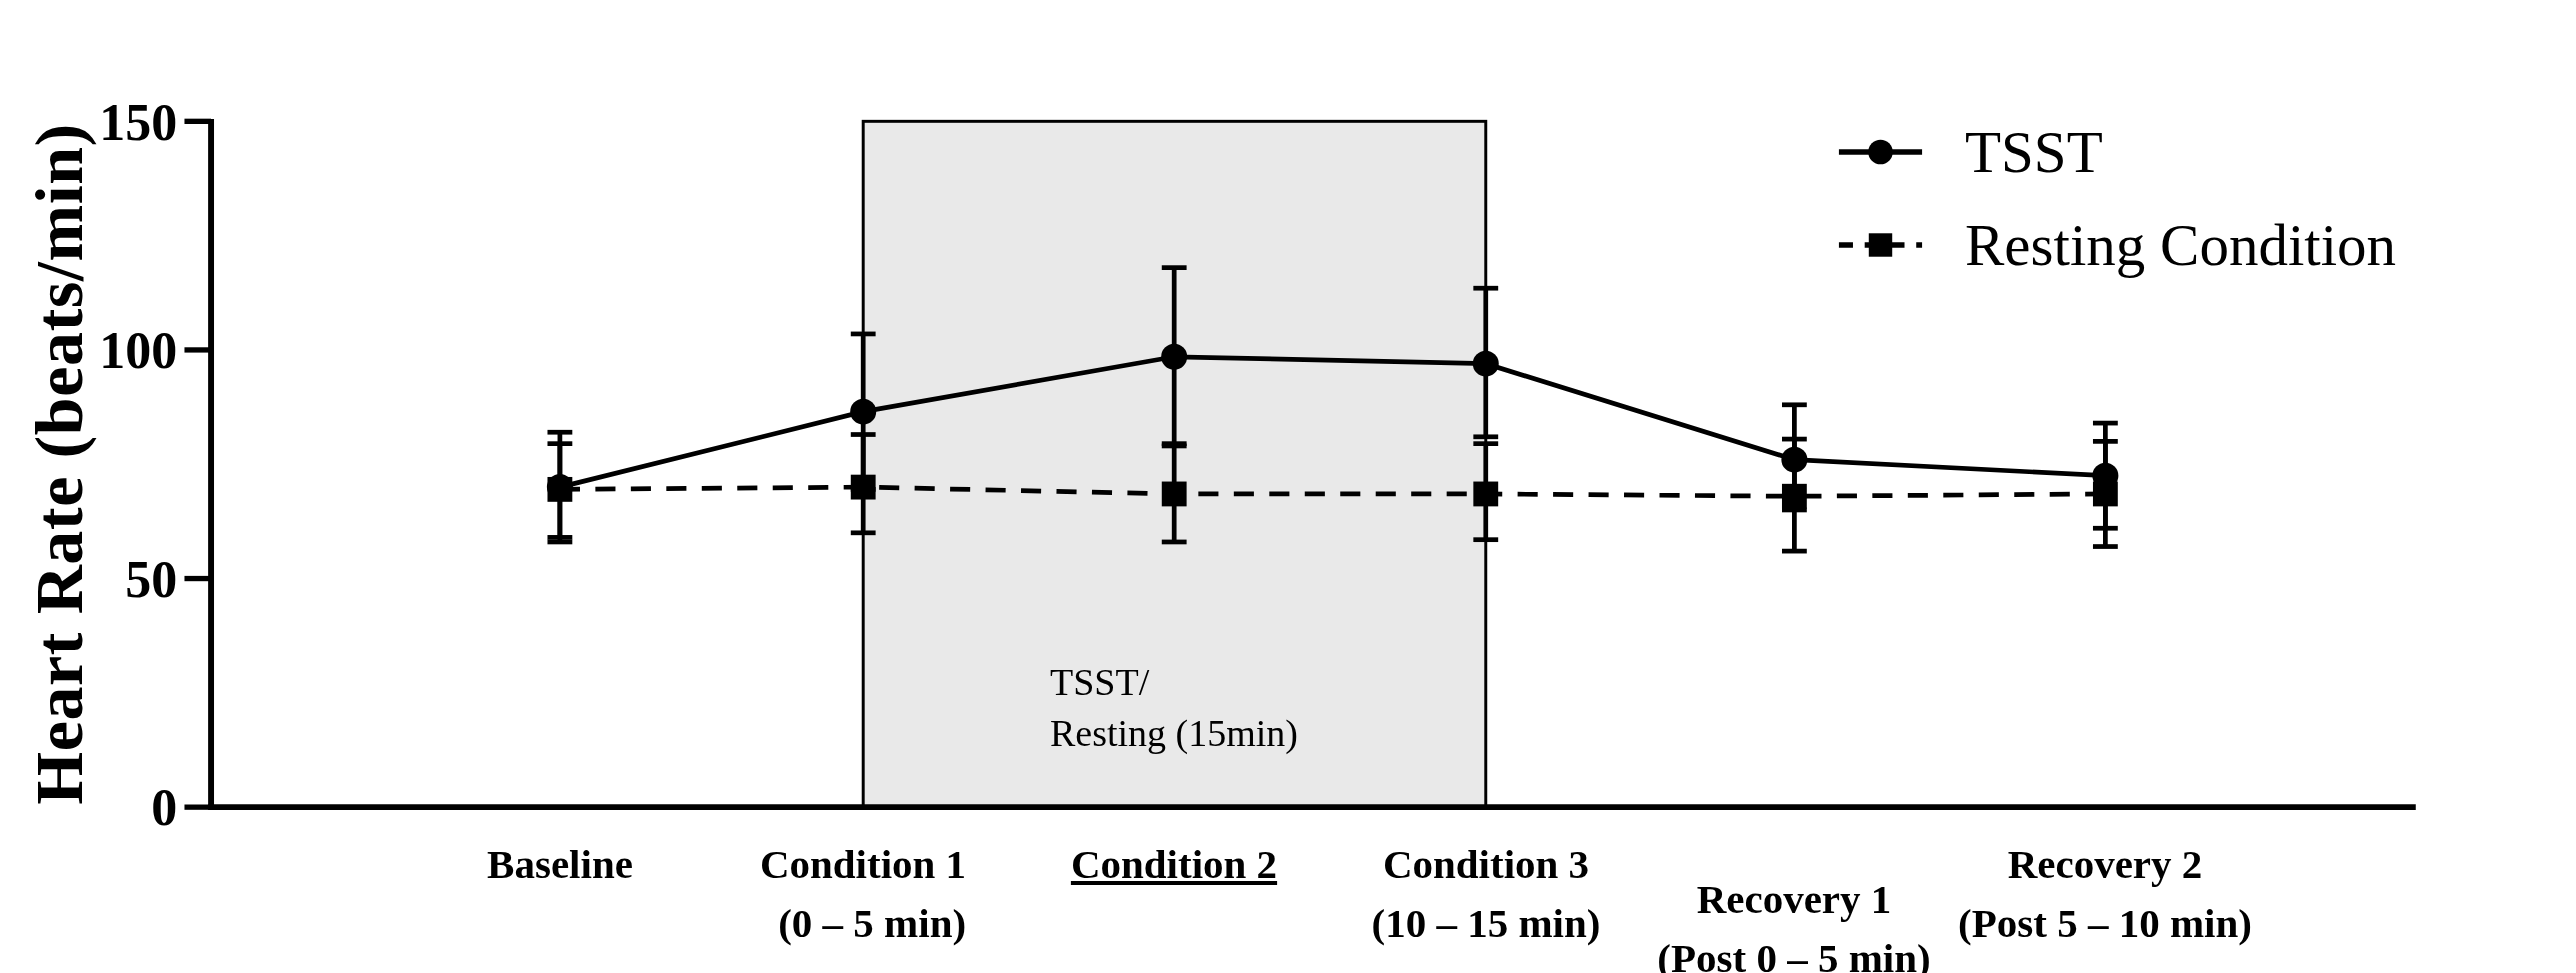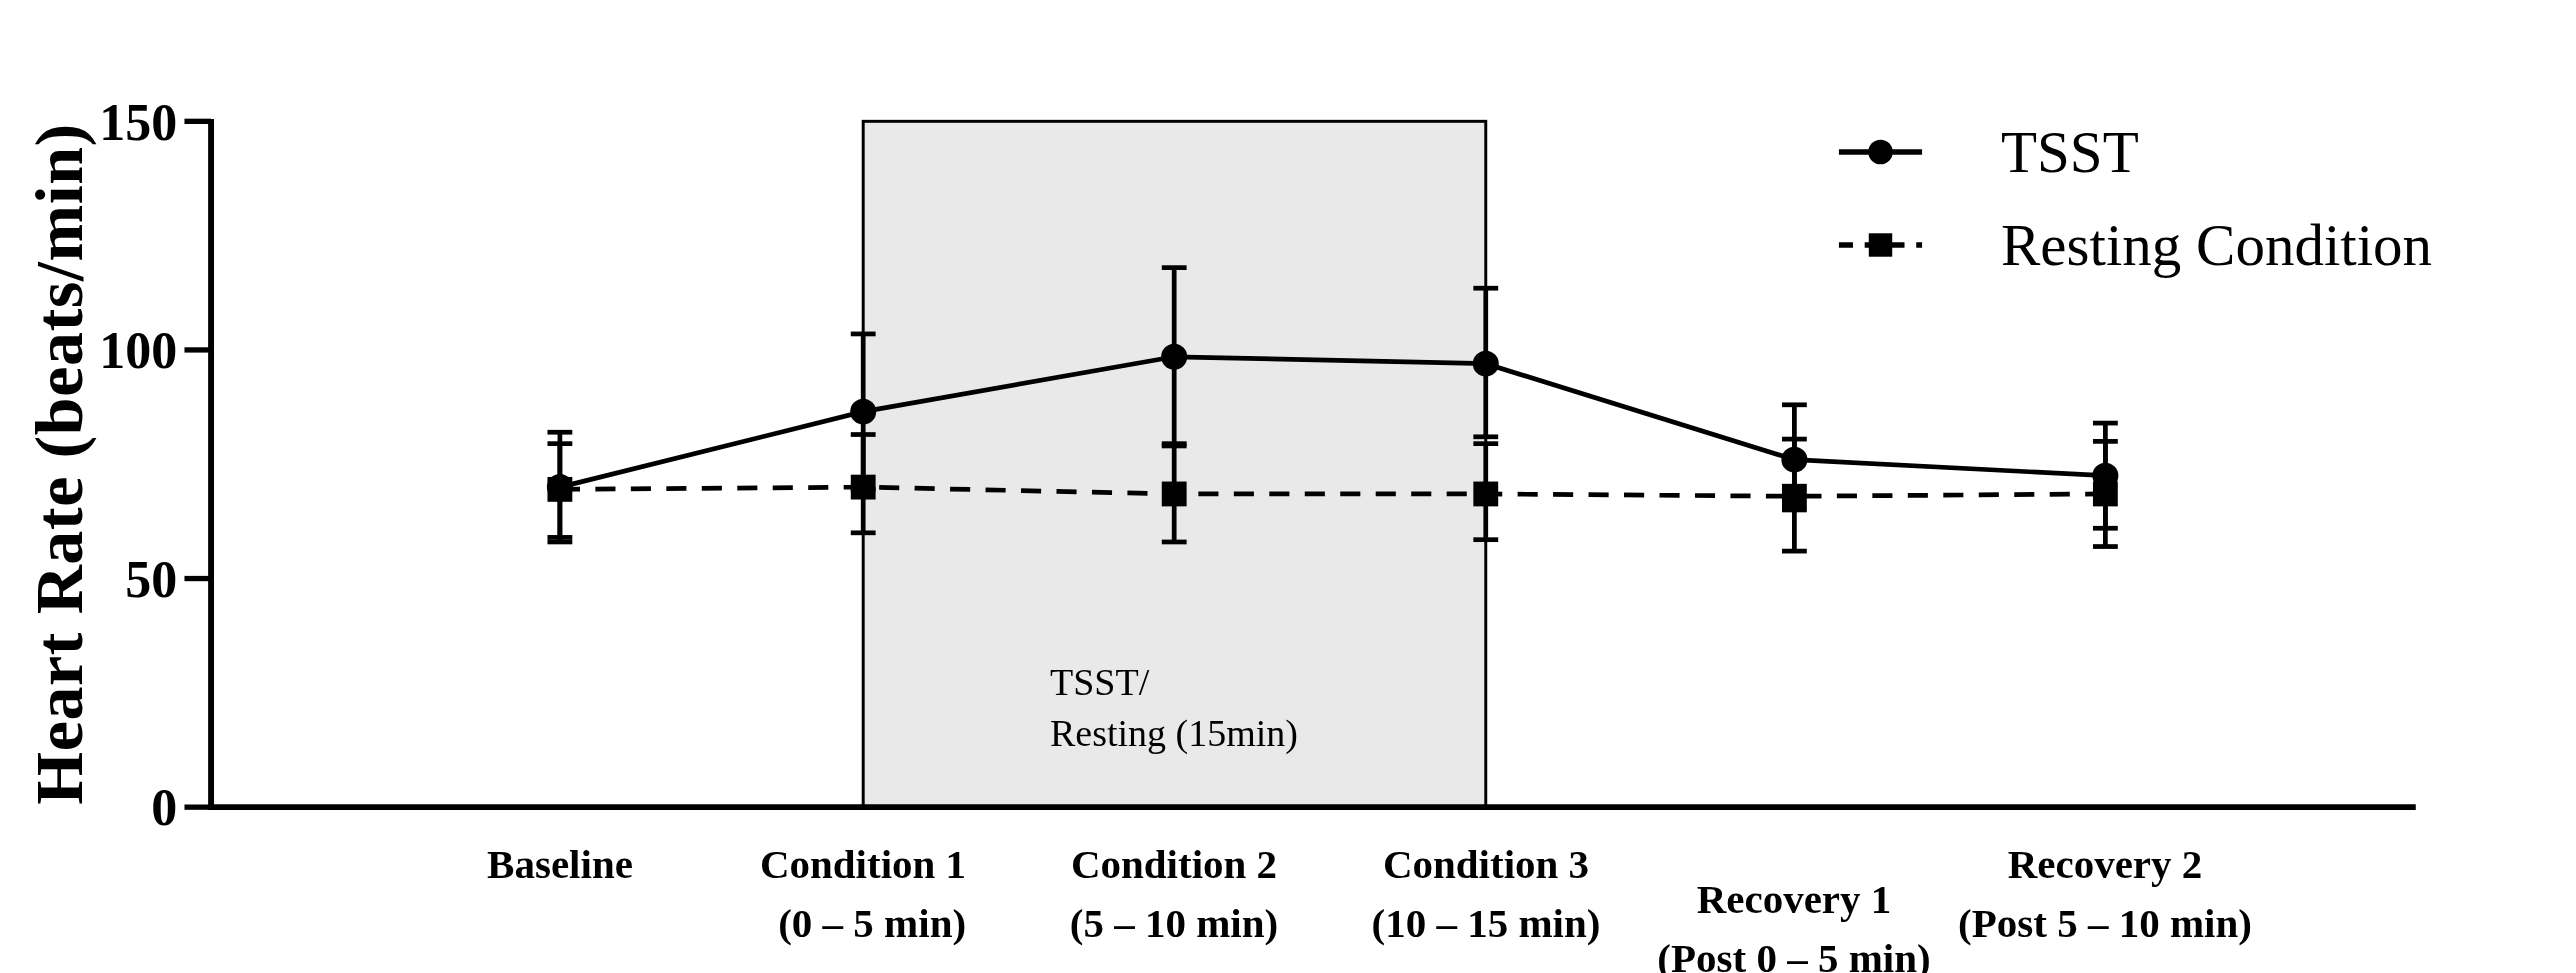--- a/index.html
+++ b/index.html
@@ -6,21 +6,21 @@
   body{width:2576px;height:974px;overflow:hidden;
        font-family:"Liberation Serif","DejaVu Serif",serif;color:#000;}
   #stage{position:relative;width:2576px;height:974px;background:#fff;}
   #chart{position:absolute;left:0;top:0;}
   .y-title{position:absolute;left:59px;top:464px;
            transform:translate(-50%,-50%) rotate(-90deg);
            font-size:68px;font-weight:bold;white-space:nowrap;letter-spacing:0.6px;}
   .box-label{position:absolute;left:1174px;top:657px;transform:translateX(-50%);
              text-align:left;font-size:38px;line-height:51px;white-space:nowrap;}
   .legend-row{position:absolute;left:1836px;display:flex;align-items:center;
-              transform:translateY(-50%);gap:36px;}
+              transform:translateY(-50%);}
   .legend-label{margin-left:40px;font-size:59px;white-space:nowrap;}
   .cat-label{position:absolute;transform:translateX(-50%);text-align:center;
              font-size:41px;font-weight:bold;line-height:59px;white-space:nowrap;}
   .ticktext{font-family:"Liberation Serif","DejaVu Serif",serif;
             font-weight:bold;font-size:88px;}
 </style>
 </head>
 <body>
 
 <div id="stage">
@@ -110,23 +110,22 @@
     </svg>
     <span class="legend-label">Resting Condition</span>
   </div>
 <div class="cat-label" style="left: 560px; top: 835px;">
       <div>Baseline</div>
     </div>
     <div class="cat-label" style="left: 863px; top: 835px; text-align: right;">
       <div>Condition 1</div>
       <div>(0 – 5 min)</div>
     </div>
-    <div class="cat-label" style="left: 1174px; top: 835px;">
+    <div class="cat-label" style="left: 1174px; top: 835px; text-decoration: underline;">
       <div>Condition 2</div>
-      <div>(5 – 10 min)</div>
     </div>
     <div class="cat-label" style="left: 1486px; top: 835px;">
       <div>Condition 3</div>
       <div>(10 – 15 min)</div>
     </div>
     <div class="cat-label" style="left: 1794px; top: 870px;">
       <div>Recovery 1</div>
       <div>(Post 0 – 5 min)</div>
     </div>
     <div class="cat-label" style="left: 2105px; top: 835px;">

